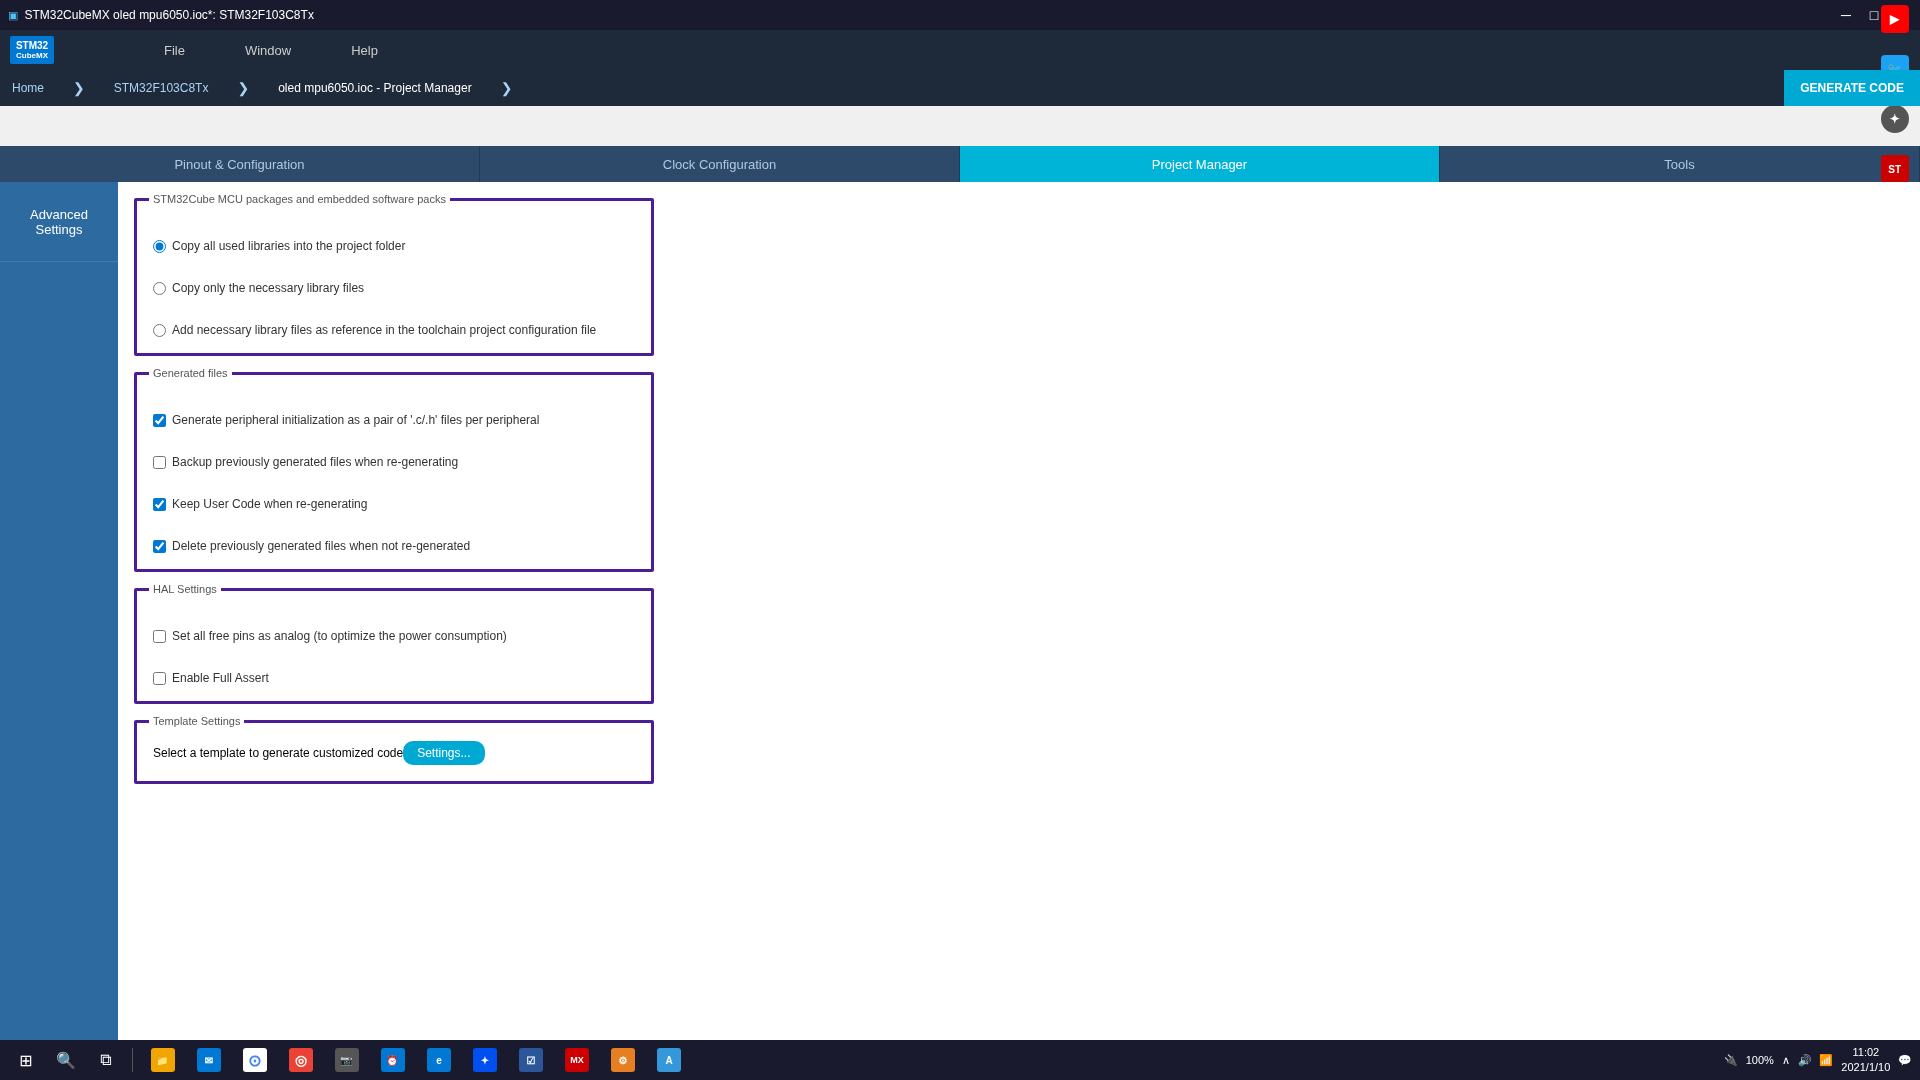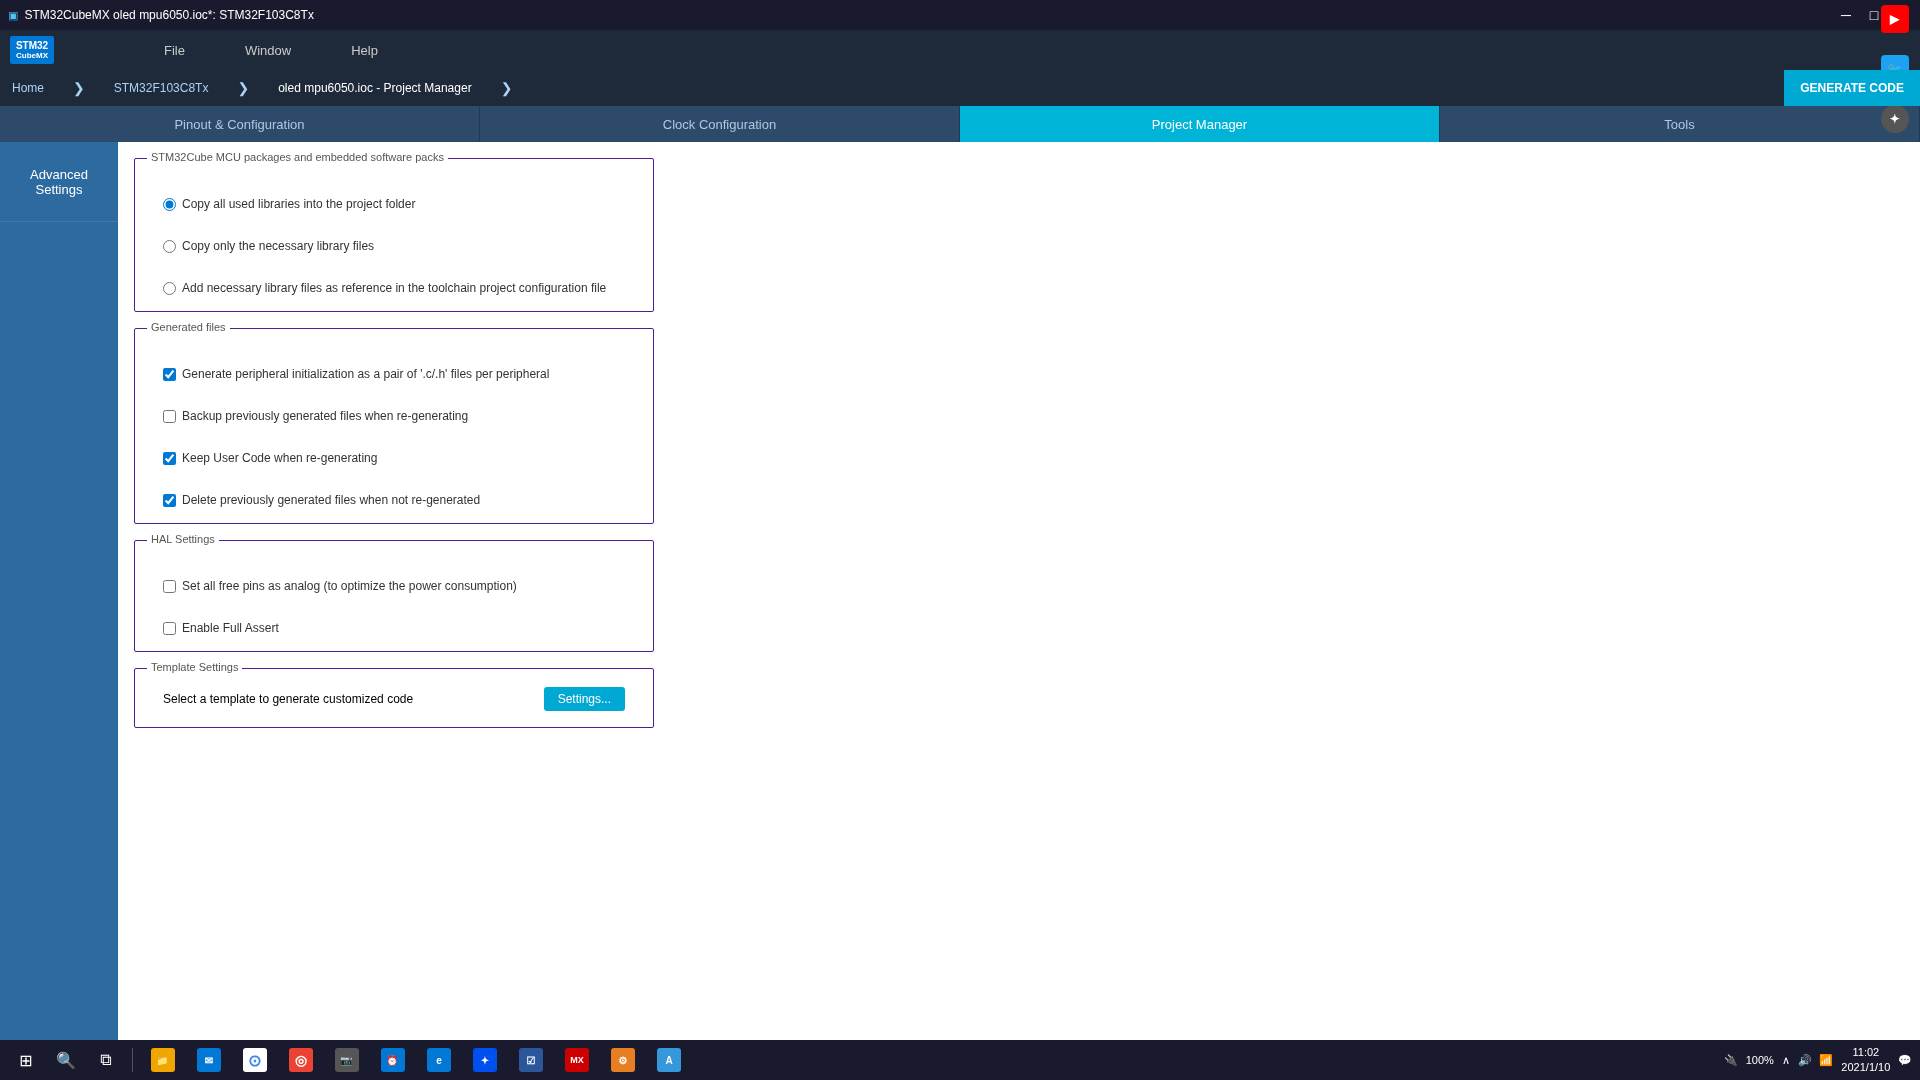--- a/index.html
+++ b/index.html
@@ -131,20 +131,21 @@
       font-weight: bold;
       cursor: pointer;
       height: 36px;
     }
 
     
     .tab-bar {
       display: flex;
       height: 36px;
       background: #2d4a6b;
+      margin-top: 40px;
     }
     .tab {
       flex: 1;
       display: flex;
       align-items: center;
       justify-content: center;
       color: #b0c8e0;
       font-size: 13px;
       cursor: pointer;
       border-right: 1px solid #1e3a5a;
@@ -186,24 +187,24 @@
     
     .content-area {
       flex: 1;
       background: white;
       padding: 16px;
       overflow-y: auto;
     }
 
     
     .settings-section {
-      border: 1px solid #4c1d95;
+      border: 3px solid #4c1d95;
       border-radius: 2px;
       margin-bottom: 16px;
-      padding: 12px 28px 16px;
+      padding: 12px 16px 16px;
       position: relative;
     }
     .section-legend {
       position: absolute;
       top: -8px;
       left: 12px;
       background: white;
       padding: 0 4px;
       font-size: 11px;
       color: #555;
@@ -226,31 +227,30 @@
     }
     input[type="radio"], input[type="checkbox"] {
       cursor: pointer;
       accent-color: #0078d4;
     }
 
     
     .template-row {
       display: flex;
       align-items: center;
-      justify-content: space-between;
       padding-top: 6px;
     }
     .settings-btn {
       background: #00a8d4;
       color: white;
       border: none;
       padding: 5px 14px;
       font-size: 12px;
       cursor: pointer;
-      border-radius: 3px;
+      border-radius: 10px;
     }
 
     
     .taskbar {
       position: fixed;
       bottom: 0;
       left: 0;
       width: 1920px;
       height: 40px;
       background: #1a1a2e;

